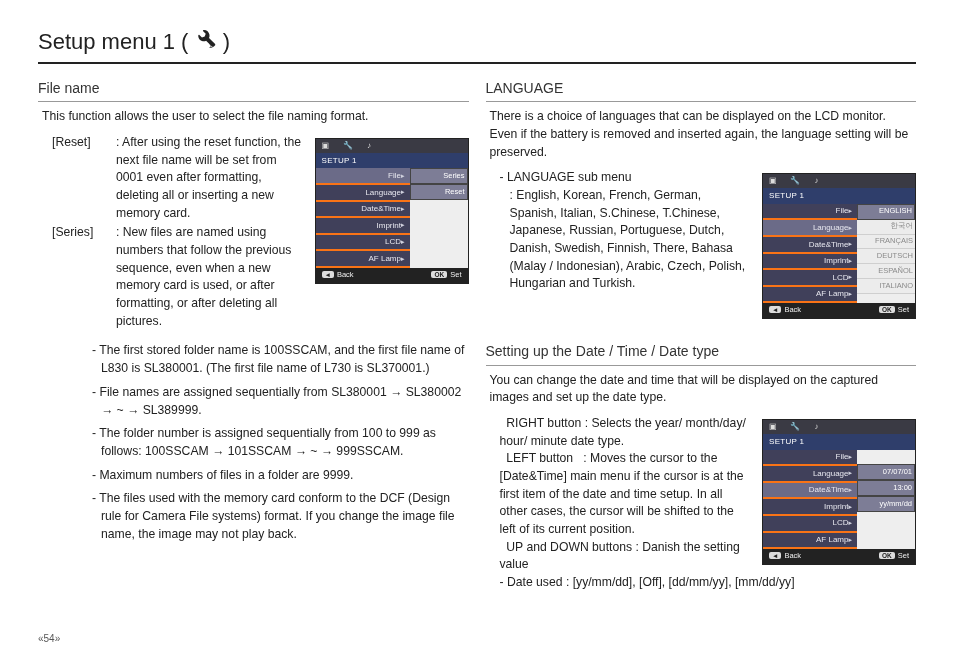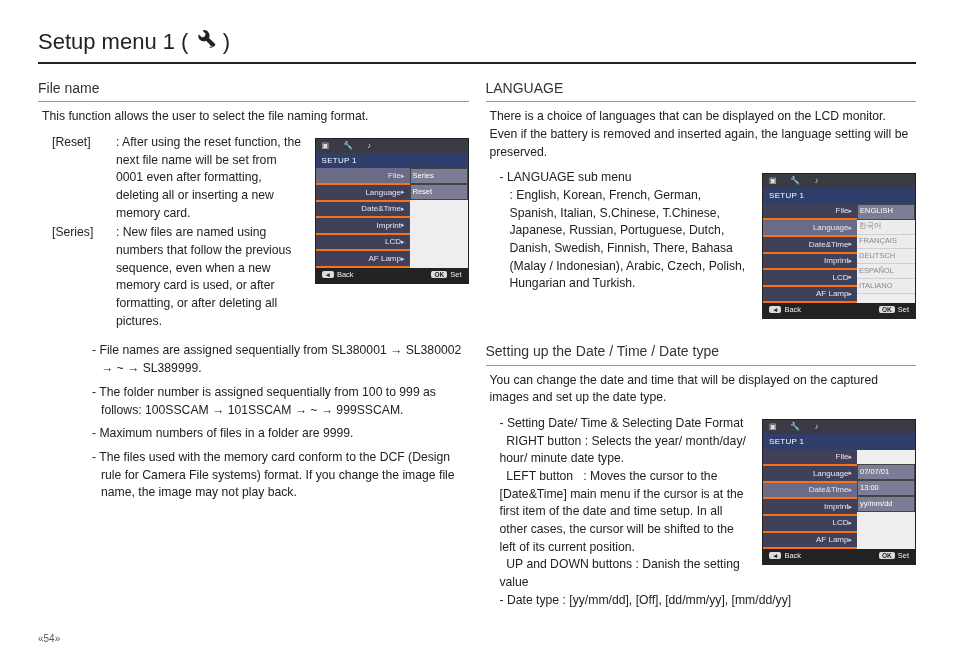--- a/index.html
+++ b/index.html
@@ -19,21 +19,21 @@
   .bullets li::before{content:"- "}
   .scr{float:right;width:152px;margin:4px 0 6px 10px;border:1px solid #222;background:#eee}
   .scr-tabs{height:14px;display:flex;align-items:center;gap:14px;padding:0 6px;background:#3a3a44;color:#ddd;font-size:8px}
   .scr-hd{background:#2f3e6b;color:#fff;font-size:8px;padding:2px 6px;font-weight:400;letter-spacing:.3px}
   .scr-body{display:flex}
   .scr-menu{flex:1}
   .scr-row{display:flex;align-items:center;justify-content:flex-end;background:#40405a;color:#e6e6ee;font-size:8px;padding:1.5px 5px;border-bottom:2px solid #f97316}
   .scr-row.sel{background:#6b6b88}
   .scr-row .arr{font-size:7px;color:#cfd0dd}
   .scr-vals{width:58px;display:flex;flex-direction:column}
-  .val{font-size:7.5px;text-align:left;padding:1.5px 2px;background:#ececec;color:#333;border-bottom:1px solid #cfcfcf;white-space:nowrap;overflow:hidden}
+  .val{font-size:7.5px;text-align:right;padding:1.5px 2px;background:#ececec;color:#333;border-bottom:1px solid #cfcfcf;white-space:nowrap;overflow:hidden}
   .val.box{background:#7d7d96;color:#fff;border:1px solid #444}
   .val.dim{color:#8a8a8a}
   .scr-ft{display:flex;justify-content:space-between;background:#222;color:#eee;font-size:7.5px;padding:2px 6px}
   .scr-ft span b{background:#ddd;color:#222;padding:0 3px;border-radius:2px;margin-right:3px;font-size:6.5px}
   .pg{position:absolute;bottom:14px;left:38px;font-size:10px;color:#555}
   .clear{clear:both}
 </style>
 </head>
 <body>
 
@@ -108,20 +108,21 @@
             <div>: After using the reset function, the next file name will be set from 0001 even after formatting, deleting all or inserting a new memory card.</div>
           </div>
         <div class="def">
             <div class="term">[Series]</div>
             <div>: New files are named using numbers that follow the previous sequence, even when a new memory card is used, or after formatting, or after deleting all pictures.</div>
           </div>
       </div>
       <div class="clear"></div>
 
       <ul class="bullets">
+        <li>The first stored folder name is 100SSCAM, and the first file name of L830 is SL380001. (The first file name of L730 is SL370001.)</li>
         <li>File names are assigned sequentially from SL380001 → SL380002 → ~ → SL389999.</li>
         <li>The folder number is assigned sequentially from 100 to 999 as follows: 100SSCAM → 101SSCAM → ~ → 999SSCAM.</li>
         <li>Maximum numbers of files in a folder are 9999.</li>
         <li>The files used with the memory card conform to the DCF (Design rule for Camera File systems) format. If you change the image file name, the image may not play back.</li>
       </ul>
     </div>
 
     <div class="col">
       <h2 class="sec">LANGUAGE</h2>
       <div class="intro">There is a choice of languages that can be displayed on the LCD monitor. Even if the battery is removed and inserted again, the language setting will be preserved.</div>
@@ -225,24 +226,23 @@
             <div class="val box">yy/mm/dd</div>
           </div>
         </div>
         <div class="scr-ft">
             <span><b>◄</b><span>Back</span></span>
             <span><b>OK</b><span>Set</span></span>
           </div>
       </div>
 
       <div class="indent">
-        <div>- Setting Date/ Time &amp; Selecting Date Format</div>
         <div style="white-space:pre-wrap">  RIGHT button : Selects the year/ month/day/ hour/ minute date type.</div>
         <div style="white-space:pre-wrap">  LEFT button   : Moves the cursor to the [Date&amp;Time] main menu if the cursor is at the first item of the date and time setup. In all other cases, the cursor will be shifted to the left of its current position.</div>
         <div style="white-space:pre-wrap">  UP and DOWN buttons : Danish the setting value</div>
-        <div>- Date type : [yy/mm/dd], [Off], [dd/mm/yy], [mm/dd/yy]</div>
+        <div>- Date used : [yy/mm/dd], [Off], [dd/mm/yy], [mm/dd/yy]</div>
       </div>
       <div class="clear"></div>
     </div>
   </div>
 
   <div class="pg">«54»</div>
 </div>
 
 </body></html>

